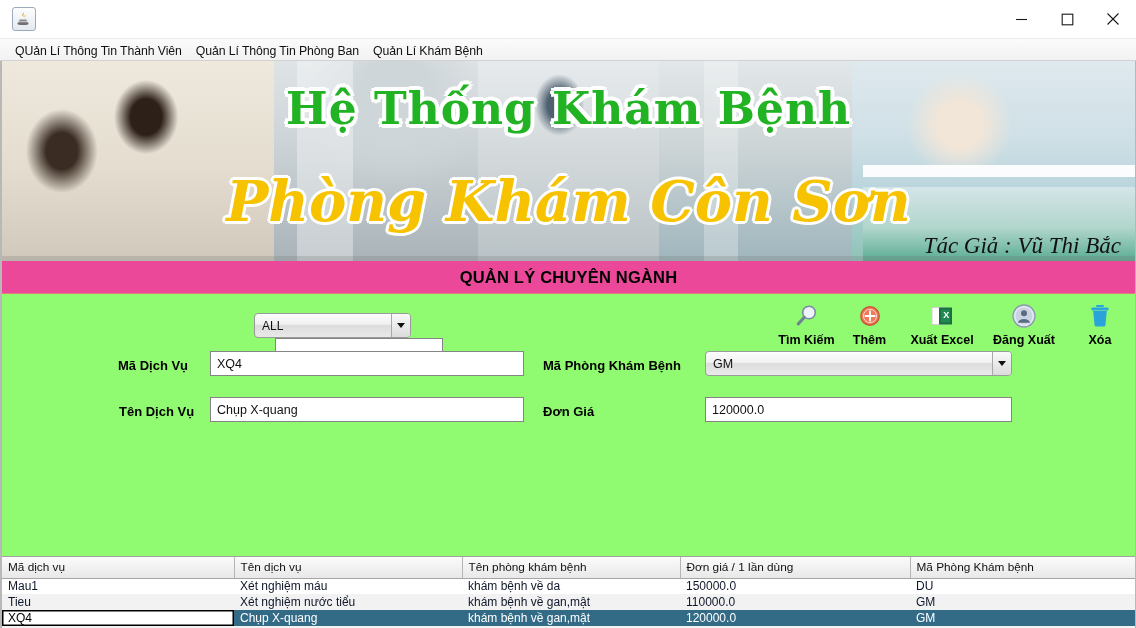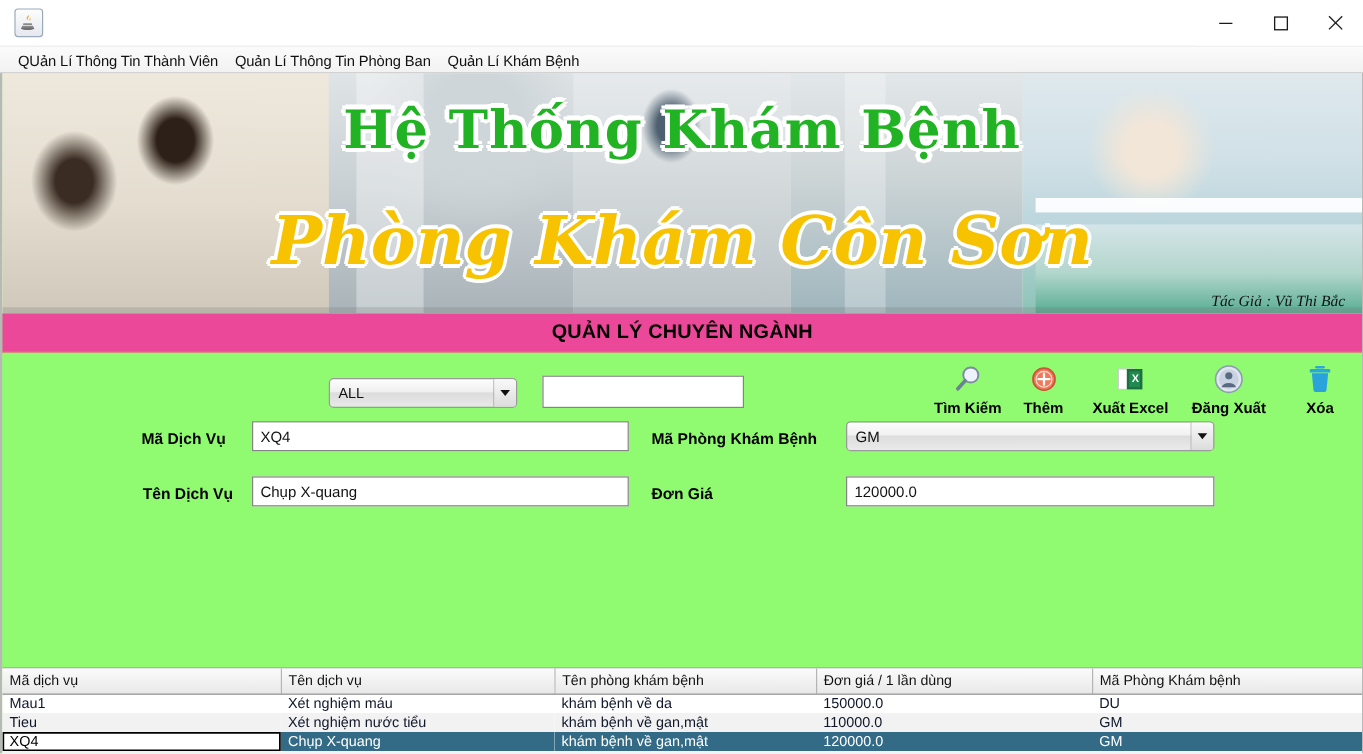--- a/index.html
+++ b/index.html
@@ -145,21 +145,21 @@
       -2px -2px 0 #fff, 2px -2px 0 #fff, -2px 2px 0 #fff, 2px 2px 0 #fff,
       0 -2px 0 #fff, 0 2px 0 #fff, -2px 0 0 #fff, 2px 0 0 #fff,
       -3px 0 0 #fff, 3px 0 0 #fff, 0 3px 0 #fff, 0 -3px 0 #fff;
     white-space: nowrap;
   }
   .banner-author {
     position: absolute;
     right: 14px; bottom: 2px;
     font-family: "Liberation Serif", serif;
     font-style: italic;
-    font-size: 13px;
+    font-size: 23px;
     color: #111;
     white-space: nowrap;
   }
 
   
   .section-header {
     height: 32px;
     background: #ec4899;
     display: flex;
     align-items: center;
@@ -176,23 +176,24 @@
   
   .panel {
     position: relative;
     height: 262px;
     background: #90fa70;
   }
 
   
   .search-row {
     position: absolute;
-    left: 272px; top: 19px;
+    left: 252px; top: 19px;
     display: flex;
-    align-items: flex-end;
+    align-items: flex-start;
+    flex-direction: column;
   }
   .combo {
     width: 157px; height: 25px;
     box-sizing: border-box;
     border: 1px solid #9a9a9a;
     border-radius: 4px;
     background: linear-gradient(#fdfdfd 0%, #f0f0f0 45%, #dcdcdc 50%, #e9e9e9 100%);
     display: flex; align-items: center;
     position: relative;
     box-shadow: inset 0 1px 0 #fff;

